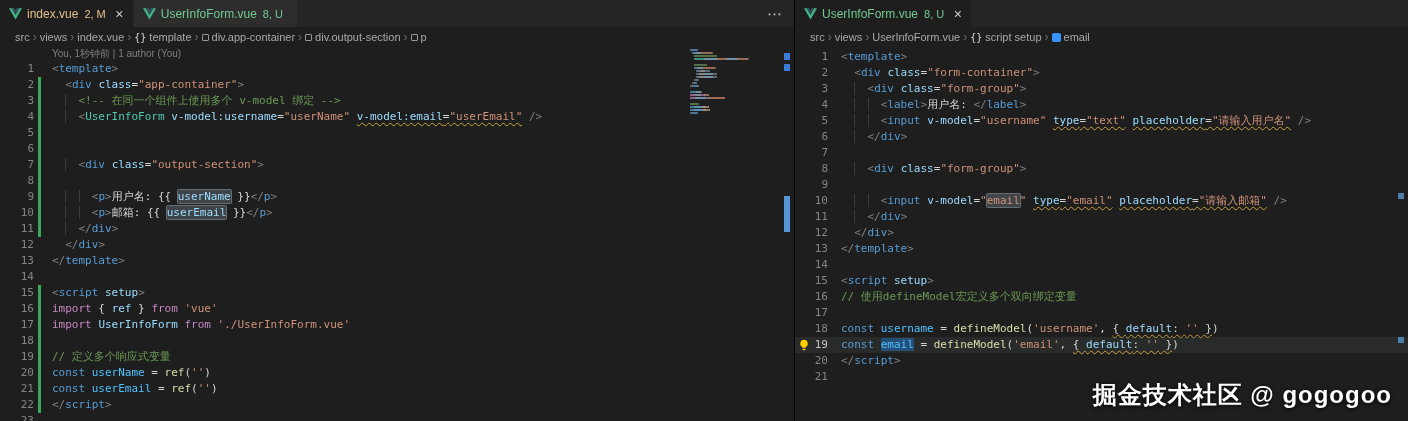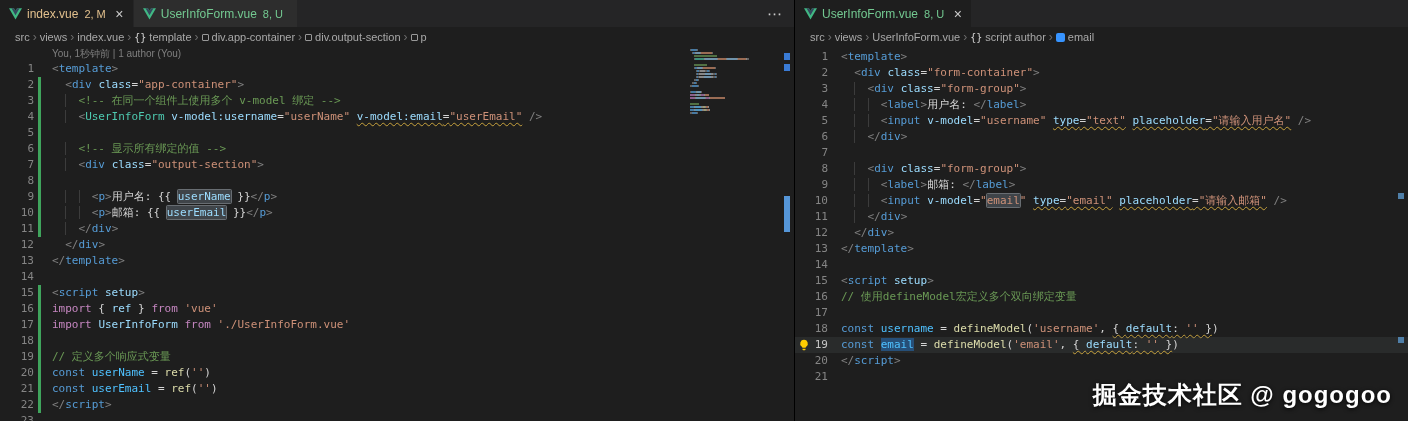--- a/index.html
+++ b/index.html
@@ -131,21 +131,21 @@
         </span>
       </nav>
     <div class="editor left-ed">
       <div class="blame">You, 1秒钟前 | 1 author (You)</div>
       <div id="left-code">
           <div class="code-line"><span class="ln">1</span><span class="chg"></span><span class="lc"><span class="p">&lt;</span><span class="tag">template</span><span class="p">&gt;</span></span></div>
           <div class="code-line"><span class="ln">2</span><span class="chg on"></span><span class="lc"><span class="ind">  </span><span class="p">&lt;</span><span class="tag">div</span><span class="pln"> </span><span class="attr">class</span><span class="pln">=</span><span class="str">"app-container"</span><span class="p">&gt;</span></span></div>
           <div class="code-line"><span class="ln">3</span><span class="chg on"></span><span class="lc"><span class="ind">  </span><span class="ind">  </span><span class="cmt">&lt;!-- 在同一个组件上使用多个 v-model 绑定 --&gt;</span></span></div>
           <div class="code-line"><span class="ln">4</span><span class="chg on"></span><span class="lc"><span class="ind">  </span><span class="ind">  </span><span class="p">&lt;</span><span class="comp">UserInfoForm</span><span class="pln"> </span><span class="attr">v-model:username</span><span class="pln">=</span><span class="str">"userName"</span><span class="pln"> </span><span class="attr warn">v-model:email</span><span class="pln warn">=</span><span class="str warn">"userEmail"</span><span class="pln"> </span><span class="p">/&gt;</span></span></div>
           <div class="code-line"><span class="ln">5</span><span class="chg on"></span><span class="lc"></span></div>
-          <div class="code-line"><span class="ln">6</span><span class="chg on"></span><span class="lc"><span class="ind">  </span><span class="ind">  </span><span class="cmt">&lt;!-- 显示所有绑定的值 --&gt;</span></span></div>
+          <div class="code-line"><span class="ln">6</span><span class="chg on"></span></div>
           <div class="code-line"><span class="ln">7</span><span class="chg on"></span><span class="lc"><span class="ind">  </span><span class="ind">  </span><span class="p">&lt;</span><span class="tag">div</span><span class="pln"> </span><span class="attr">class</span><span class="pln">=</span><span class="str">"output-section"</span><span class="p">&gt;</span></span></div>
           <div class="code-line"><span class="ln">8</span><span class="chg on"></span></div>
           <div class="code-line"><span class="ln">9</span><span class="chg on"></span><span class="lc"><span class="ind">  </span><span class="ind">  </span><span class="ind">  </span><span class="p">&lt;</span><span class="tag">p</span><span class="p">&gt;</span><span class="txt">用户名: </span><span class="pln">{{ </span><span class="var occ">userName</span><span class="pln"> }}</span><span class="p">&lt;/</span><span class="tag">p</span><span class="p">&gt;</span></span></div>
           <div class="code-line"><span class="ln">10</span><span class="chg on"></span><span class="lc"><span class="ind">  </span><span class="ind">  </span><span class="ind">  </span><span class="p">&lt;</span><span class="tag">p</span><span class="p">&gt;</span><span class="txt">邮箱: </span><span class="pln">{{ </span><span class="var occ">userEmail</span><span class="pln"> }}</span><span class="p">&lt;/</span><span class="tag">p</span><span class="p">&gt;</span></span></div>
           <div class="code-line"><span class="ln">11</span><span class="chg on"></span><span class="lc"><span class="ind">  </span><span class="ind">  </span><span class="p">&lt;/</span><span class="tag">div</span><span class="p">&gt;</span></span></div>
           <div class="code-line"><span class="ln">12</span><span class="chg"></span><span class="lc"><span class="ind">  </span><span class="p">&lt;/</span><span class="tag">div</span><span class="p">&gt;</span></span></div>
           <div class="code-line"><span class="ln">13</span><span class="chg"></span><span class="lc"><span class="p">&lt;/</span><span class="tag">template</span><span class="p">&gt;</span></span></div>
           <div class="code-line"><span class="ln">14</span><span class="chg"></span><span class="lc"></span></div>
           <div class="code-line"><span class="ln">15</span><span class="chg on"></span><span class="lc"><span class="p">&lt;</span><span class="tag">script</span><span class="pln"> </span><span class="attr">setup</span><span class="p">&gt;</span></span></div>
           <div class="code-line"><span class="ln">16</span><span class="chg on"></span><span class="lc"><span class="kw">import</span><span class="pln"> { </span><span class="var">ref</span><span class="pln"> } </span><span class="kw">from</span><span class="pln"> </span><span class="str">'vue'</span></span></div>
@@ -360,39 +360,39 @@
         <span class="crumb">
           <span>views</span>
         </span>
         <span class="crumb-sep">›</span>
         <span class="crumb">
           <span>UserInfoForm.vue</span>
         </span>
         <span class="crumb-sep">›</span>
         <span class="crumb">
           <span class="sym sym-braces">{}</span>
-          <span>script author</span>
+          <span>script setup</span>
         </span>
         <span class="crumb-sep">›</span>
         <span class="crumb">
           <span class="sym sym-field"></span>
           <span>email</span>
         </span>
       </nav>
     <div class="editor right-ed">
       <div id="right-code">
           <div class="code-line"><span class="bulb"></span><span class="ln">1</span><span class="lc"><span class="p">&lt;</span><span class="tag">template</span><span class="p">&gt;</span></span></div>
           <div class="code-line"><span class="bulb"></span><span class="ln">2</span><span class="lc"><span class="ind">  </span><span class="p">&lt;</span><span class="tag">div</span><span class="pln"> </span><span class="attr">class</span><span class="pln">=</span><span class="str">"form-container"</span><span class="p">&gt;</span></span></div>
           <div class="code-line"><span class="bulb"></span><span class="ln">3</span><span class="lc"><span class="ind">  </span><span class="ind">  </span><span class="p">&lt;</span><span class="tag">div</span><span class="pln"> </span><span class="attr">class</span><span class="pln">=</span><span class="str">"form-group"</span><span class="p">&gt;</span></span></div>
           <div class="code-line"><span class="bulb"></span><span class="ln">4</span><span class="lc"><span class="ind">  </span><span class="ind">  </span><span class="ind">  </span><span class="p">&lt;</span><span class="tag">label</span><span class="p">&gt;</span><span class="txt">用户名: </span><span class="p">&lt;/</span><span class="tag">label</span><span class="p">&gt;</span></span></div>
           <div class="code-line"><span class="bulb"></span><span class="ln">5</span><span class="lc"><span class="ind">  </span><span class="ind">  </span><span class="ind">  </span><span class="p">&lt;</span><span class="tag">input</span><span class="pln"> </span><span class="attr">v-model</span><span class="pln">=</span><span class="str">"username"</span><span class="pln"> </span><span class="attr warn">type</span><span class="pln warn">=</span><span class="str warn">"text"</span><span class="pln"> </span><span class="attr warn">placeholder</span><span class="pln warn">=</span><span class="str warn">"请输入用户名"</span><span class="pln"> </span><span class="p">/&gt;</span></span></div>
           <div class="code-line"><span class="bulb"></span><span class="ln">6</span><span class="lc"><span class="ind">  </span><span class="ind">  </span><span class="p">&lt;/</span><span class="tag">div</span><span class="p">&gt;</span></span></div>
           <div class="code-line"><span class="bulb"></span><span class="ln">7</span><span class="lc"></span></div>
           <div class="code-line"><span class="bulb"></span><span class="ln">8</span><span class="lc"><span class="ind">  </span><span class="ind">  </span><span class="p">&lt;</span><span class="tag">div</span><span class="pln"> </span><span class="attr">class</span><span class="pln">=</span><span class="str">"form-group"</span><span class="p">&gt;</span></span></div>
-          <div class="code-line"><span class="bulb"></span><span class="ln">9</span><span class="lc"><span class="ind">  </span><span class="ind">  </span><span class="ind">  </span><span class="p">&lt;</span><span class="tag">label</span><span class="p">&gt;</span><span class="txt">邮箱: </span><span class="p">&lt;/</span><span class="tag">label</span><span class="p">&gt;</span></span></div>
+          <div class="code-line"><span class="bulb"></span><span class="ln">9</span></div>
           <div class="code-line"><span class="bulb"></span><span class="ln">10</span><span class="lc"><span class="ind">  </span><span class="ind">  </span><span class="ind">  </span><span class="p">&lt;</span><span class="tag">input</span><span class="pln"> </span><span class="attr">v-model</span><span class="pln">=</span><span class="str">"</span><span class="str occ">email</span><span class="str">"</span><span class="pln"> </span><span class="attr warn">type</span><span class="pln warn">=</span><span class="str warn">"email"</span><span class="pln"> </span><span class="attr warn">placeholder</span><span class="pln warn">=</span><span class="str warn">"请输入邮箱"</span><span class="pln"> </span><span class="p">/&gt;</span></span></div>
           <div class="code-line"><span class="bulb"></span><span class="ln">11</span><span class="lc"><span class="ind">  </span><span class="ind">  </span><span class="p">&lt;/</span><span class="tag">div</span><span class="p">&gt;</span></span></div>
           <div class="code-line"><span class="bulb"></span><span class="ln">12</span><span class="lc"><span class="ind">  </span><span class="p">&lt;/</span><span class="tag">div</span><span class="p">&gt;</span></span></div>
           <div class="code-line"><span class="bulb"></span><span class="ln">13</span><span class="lc"><span class="p">&lt;/</span><span class="tag">template</span><span class="p">&gt;</span></span></div>
           <div class="code-line"><span class="bulb"></span><span class="ln">14</span><span class="lc"></span></div>
           <div class="code-line"><span class="bulb"></span><span class="ln">15</span><span class="lc"><span class="p">&lt;</span><span class="tag">script</span><span class="pln"> </span><span class="attr">setup</span><span class="p">&gt;</span></span></div>
           <div class="code-line"><span class="bulb"></span><span class="ln">16</span><span class="lc"><span class="cmt">// 使用defineModel宏定义多个双向绑定变量</span></span></div>
           <div class="code-line"><span class="bulb"></span><span class="ln">17</span></div>
           <div class="code-line"><span class="bulb"></span><span class="ln">18</span><span class="lc"><span class="kw2">const</span><span class="pln"> </span><span class="cst">username</span><span class="pln"> = </span><span class="fn">defineModel</span><span class="pln">(</span><span class="str">'username'</span><span class="pln">, </span><span class="pln warn">{ </span><span class="var warn">default</span><span class="pln warn">: </span><span class="str warn">''</span><span class="pln warn"> }</span><span class="pln">)</span></span></div>
           <div class="code-line cur"><span class="bulb"><svg width="12" height="12" viewBox="0 0 16 16">

